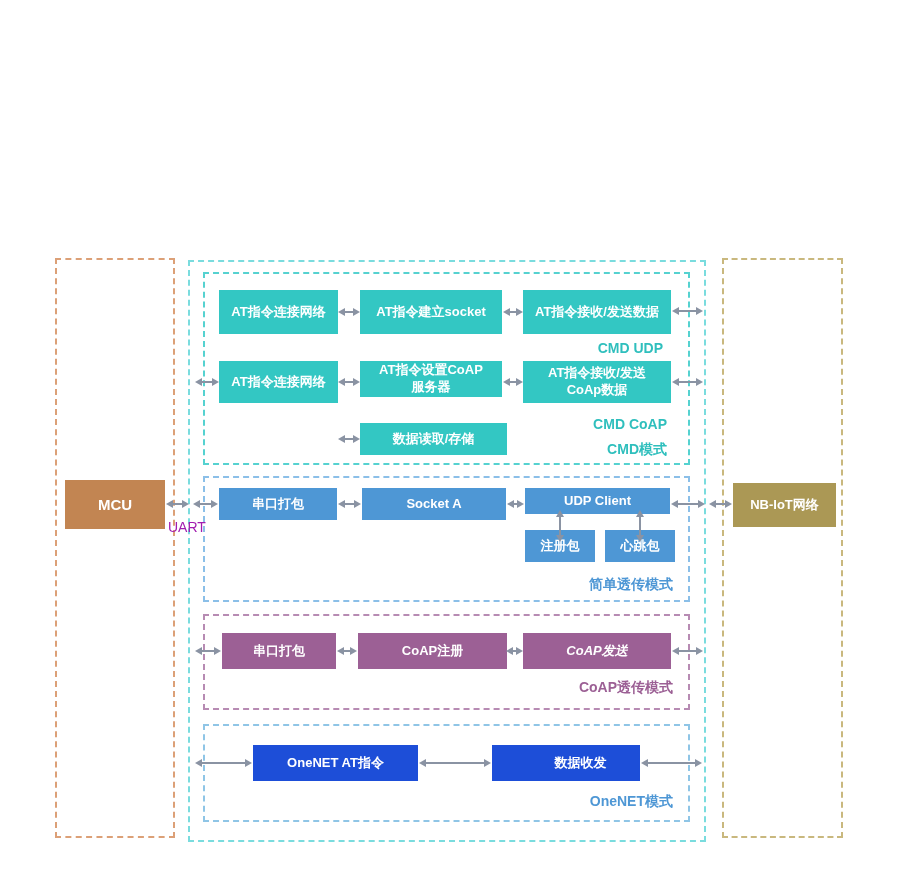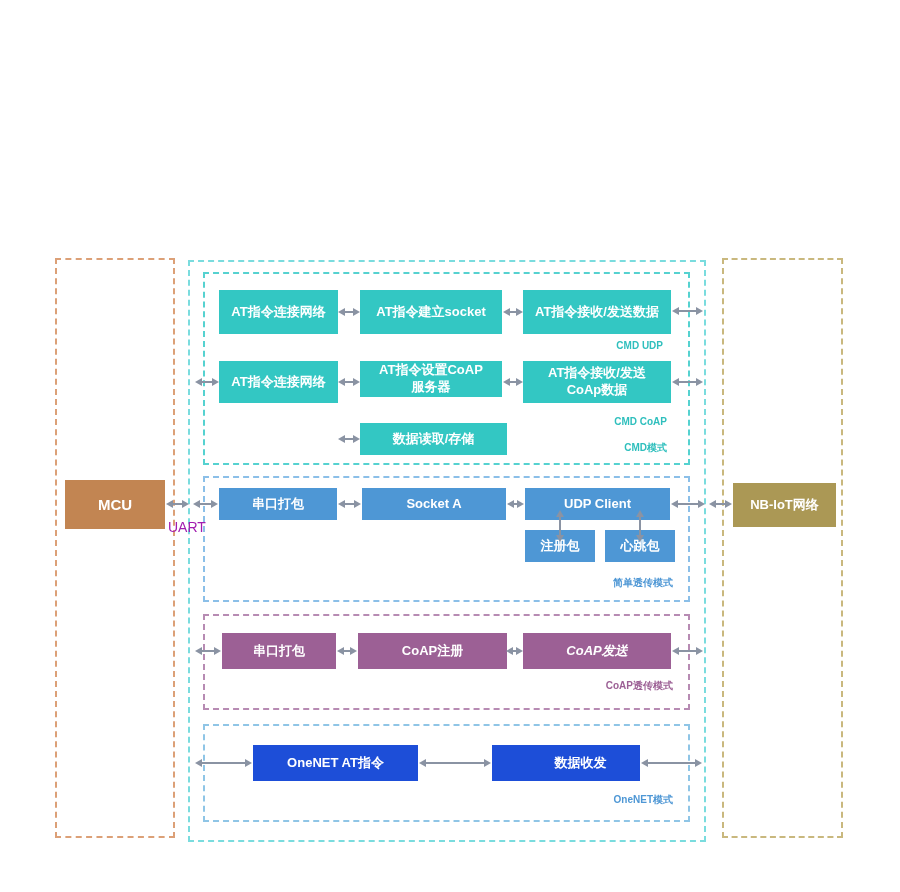--- a/index.html
+++ b/index.html
@@ -21,21 +21,21 @@
     color:#ffffff;font-weight:bold;font-size:13px;text-align:center;line-height:1.3;
     white-space:pre-line;box-sizing:border-box;
   }
   .box.teal{background:#33C7C3;}
   .box.blue{background:#4E97D5;}
   .box.lblue{background:#1d4ed8;}
   .box.purple{background:#9C6095;}
   .box.brown{background:#C28552;font-size:15px;}
   .box.khaki{background:#AB9855;}
 
-  .cap{position:absolute;font-weight:bold;font-size:10px;white-space:nowrap;text-align:center;}
+  .cap{position:absolute;font-weight:bold;font-size:14px;white-space:nowrap;text-align:center;}
   .cap.teal{color:#2FBFBD;}
   .cap.blue{color:#4E97D5;}
   .cap.purple{color:#9C6095;}
 
   .uart{position:absolute;font-size:14px;color:#a21caf;}
 
   .ah{position:absolute;height:2px;background:#8A93A3;}
   .ah::before,.ah::after{content:"";position:absolute;top:-3px;width:0;height:0;
     border-top:4px solid transparent;border-bottom:4px solid transparent;}
   .ah::before{left:-6px;border-right:7px solid #8A93A3;}
@@ -71,21 +71,21 @@
   <div class="box teal" style="left:219px;top:361px;width:119px;height:42px;">AT指令连接网络</div>
   <div class="box teal" style="left:360px;top:361px;width:142px;height:36px;">AT指令设置CoAP
 服务器</div>
   <div class="box teal" style="left:523px;top:361px;width:148px;height:42px;">AT指令接收/发送
 CoAp数据</div>
 
   <div class="box teal" style="left:360px;top:423px;width:147px;height:32px;">数据读取/存储</div>
 
   <div class="box blue" style="left:219px;top:488px;width:118px;height:32px;">串口打包</div>
   <div class="box blue" style="left:362px;top:488px;width:144px;height:32px;">Socket A</div>
-  <div class="box blue" style="left:525px;top:488px;width:145px;height:32px;">UDP Client</div>
+  <div class="box blue" style="left:525px;top:488px;width:145px;height:26px;">UDP Client</div>
   <div class="box blue" style="left:525px;top:530px;width:70px;height:32px;">注册包</div>
   <div class="box blue" style="left:605px;top:530px;width:70px;height:32px;">心跳包</div>
 
   <div class="box purple" style="left:222px;top:633px;width:114px;height:36px;">串口打包</div>
   <div class="box purple" style="left:358px;top:633px;width:149px;height:36px;">CoAP注册</div>
   <div class="box purple" style="left:523px;top:633px;width:148px;height:36px;font-style:italic;">CoAP发送</div>
 
   <div class="box lblue" style="left:253px;top:745px;width:165px;height:36px;">OneNET AT指令</div>
   <div class="box lblue" style="left:492px;top:745px;width:148px;height:36px;padding-left:29px;">数据收发</div>
 

